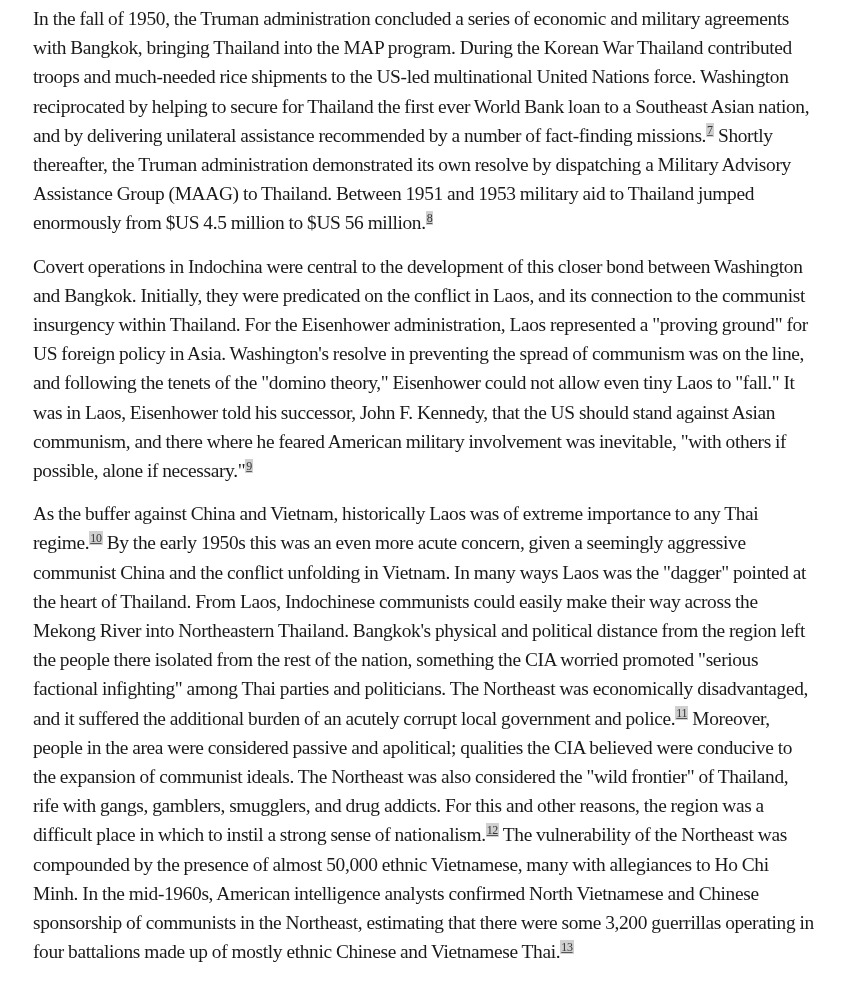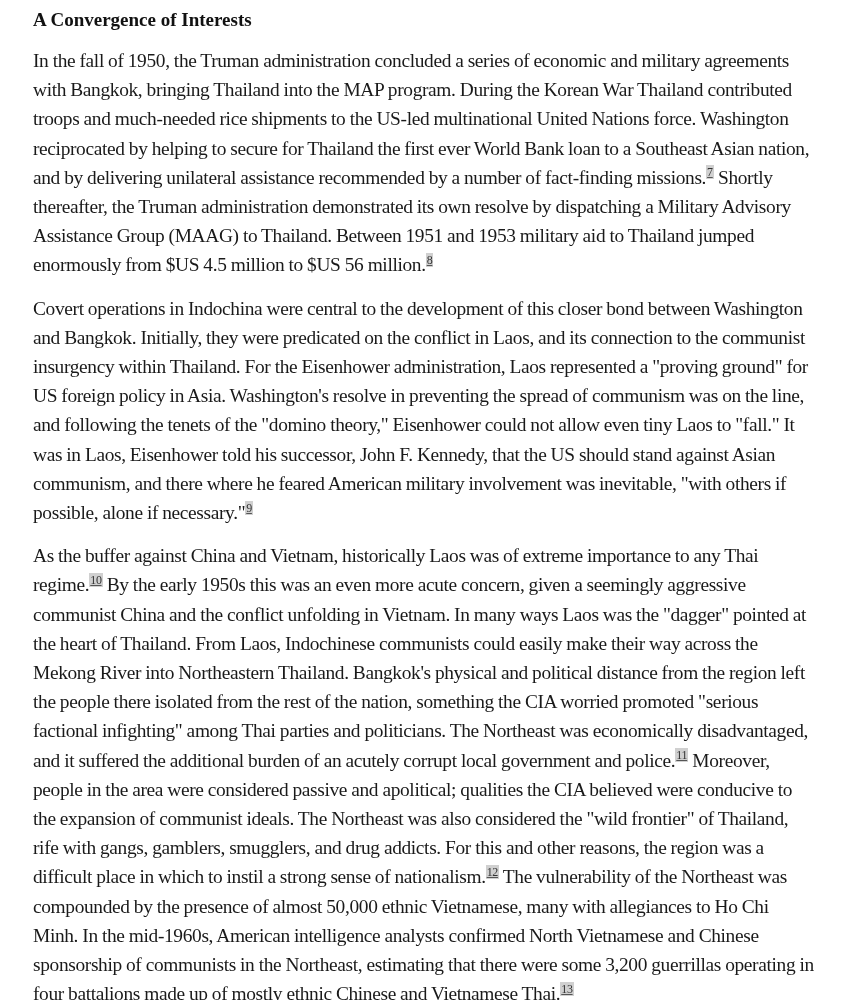--- a/index.html
+++ b/index.html
@@ -41,21 +41,20 @@
       background: #d0d0d0;
       color: #333333;
       padding: 0 1px;
       cursor: pointer;
     }
   </style>
 </head>
 <body>
 
 <div class="article">
-  <h3 class="section-heading">A Convergence of Interests</h3>
 
   <p class="para">
     <span>In the fall of 1950, the Truman administration concluded a series of economic and military agreements with Bangkok, bringing Thailand into the MAP program. During the Korean War Thailand contributed troops and much-needed rice shipments to the US-led multinational United Nations force. Washington reciprocated by helping to secure for Thailand the first ever World Bank loan to a Southeast Asian nation, and by delivering unilateral assistance recommended by a number of fact-finding missions.</span><a class="fn">7</a><span> Shortly thereafter, the Truman administration demonstrated its own resolve by dispatching a Military Advisory Assistance Group (MAAG) to Thailand. Between 1951 and 1953 military aid to Thailand jumped enormously from $US 4.5 million to $US 56 million.</span><a class="fn">8</a>
   </p>
 
   <p class="para">
     <span>Covert operations in Indochina were central to the development of this closer bond between Washington and Bangkok. Initially, they were predicated on the conflict in Laos, and its connection to the communist insurgency within Thailand. For the Eisenhower administration, Laos represented a "proving ground" for US foreign policy in Asia. Washington's resolve in preventing the spread of communism was on the line, and following the tenets of the "domino theory," Eisenhower could not allow even tiny Laos to "fall." It was in Laos, Eisenhower told his successor, John F. Kennedy, that the US should stand against Asian communism, and there where he feared American military involvement was inevitable, "with others if possible, alone if necessary."</span><a class="fn">9</a>
   </p>
 
   <p class="para">

